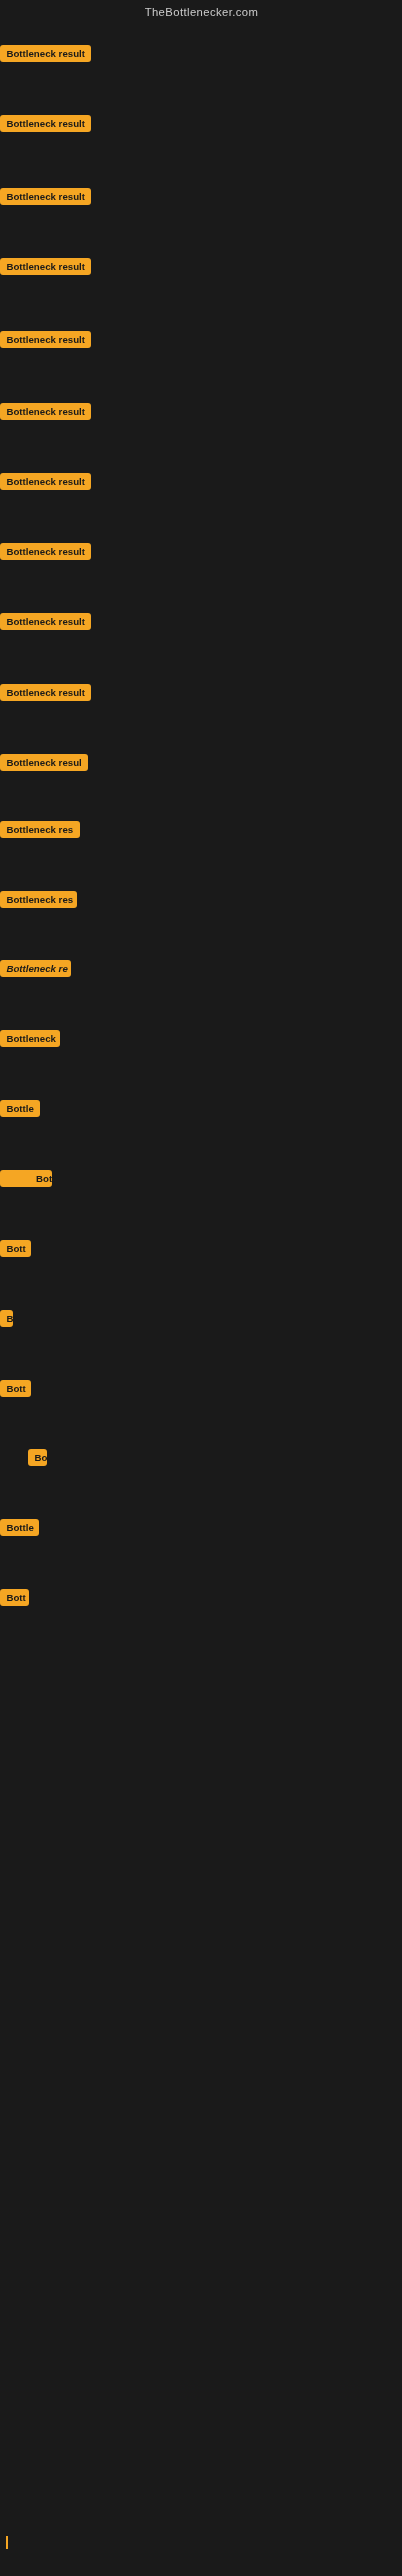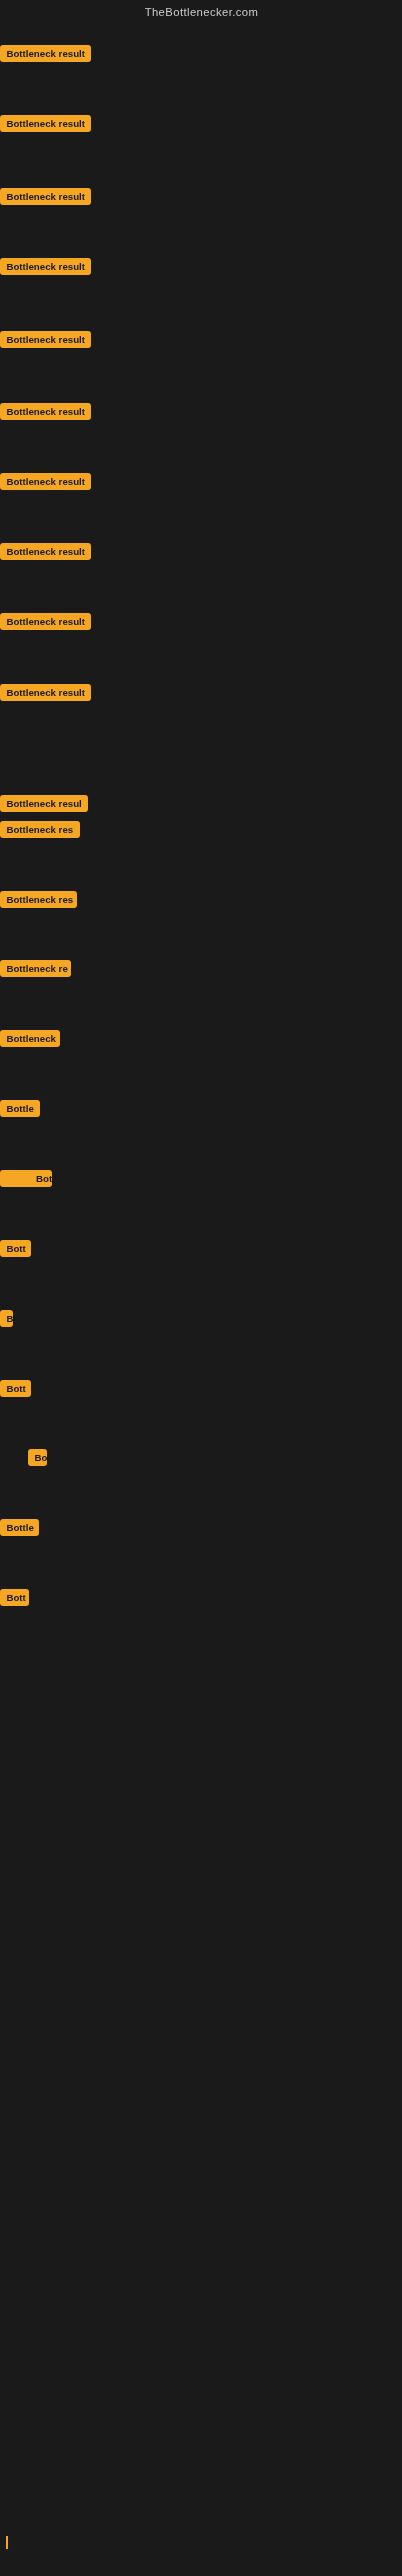--- a/index.html
+++ b/index.html
@@ -53,24 +53,24 @@
     <div class="badge-container" style="top: 45px; left: 0px;"><span class="bottleneck-badge" style="max-width: 97px;">Bottleneck result</span></div>
     <div class="badge-container" style="top: 115px; left: 0px;"><span class="bottleneck-badge" style="max-width: 97px;">Bottleneck result</span></div>
     <div class="badge-container" style="top: 188px; left: 0px;"><span class="bottleneck-badge" style="max-width: 97px;">Bottleneck result</span></div>
     <div class="badge-container" style="top: 258px; left: 0px;"><span class="bottleneck-badge" style="max-width: 97px;">Bottleneck result</span></div>
     <div class="badge-container" style="top: 331px; left: 0px;"><span class="bottleneck-badge" style="max-width: 97px;">Bottleneck result</span></div>
     <div class="badge-container" style="top: 403px; left: 0px;"><span class="bottleneck-badge" style="max-width: 97px;">Bottleneck result</span></div>
     <div class="badge-container" style="top: 473px; left: 0px;"><span class="bottleneck-badge" style="max-width: 97px;">Bottleneck result</span></div>
     <div class="badge-container" style="top: 543px; left: 0px;"><span class="bottleneck-badge" style="max-width: 97px;">Bottleneck result</span></div>
     <div class="badge-container" style="top: 613px; left: 0px;"><span class="bottleneck-badge" style="max-width: 97px;">Bottleneck result</span></div>
     <div class="badge-container" style="top: 684px; left: 0px;"><span class="bottleneck-badge" style="max-width: 97px;">Bottleneck result</span></div>
-    <div class="badge-container" style="top: 754px; left: 0px;"><span class="bottleneck-badge" style="max-width: 89px; margin-top: 41px;">Bottleneck resul</span></div>
+    <div class="badge-container" style="top: 754px; left: 0px;"><span class="bottleneck-badge" style="max-width: 89px;">Bottleneck resul</span></div>
     <div class="badge-container" style="top: 821px; left: 0px;"><span class="bottleneck-badge" style="max-width: 81px;">Bottleneck res</span></div>
     <div class="badge-container" style="top: 891px; left: 0px;"><span class="bottleneck-badge" style="max-width: 77px;">Bottleneck res</span></div>
-    <div class="badge-container" style="top: 960px; left: 0px;"><span class="bottleneck-badge" style="max-width: 71px;">Bottleneck re</span></div>
+    <div class="badge-container" style="top: 960px; left: 0px; font-style: italic;"><span class="bottleneck-badge" style="max-width: 71px;">Bottleneck re</span></div>
     <div class="badge-container" style="top: 1030px; left: 0px;"><span class="bottleneck-badge" style="max-width: 60px;">Bottleneck</span></div>
     <div class="badge-container" style="top: 1100px; left: 0px;"><span class="bottleneck-badge" style="max-width: 40px;">Bottle</span></div>
     <div class="badge-container" style="top: 1170px; left: 0px;"><span class="bottleneck-badge" style="max-width: 52px; padding-left: 36px;">Bottlenec</span></div>
     <div class="badge-container" style="top: 1240px; left: 0px;"><span class="bottleneck-badge" style="max-width: 31px;">Bott</span></div>
     <div class="badge-container" style="top: 1310px; left: 0px;"><span class="bottleneck-badge" style="max-width: 13px;">B</span></div>
     <div class="badge-container" style="top: 1380px; left: 0px;"><span class="bottleneck-badge" style="max-width: 31px;">Bott</span></div>
     <div class="badge-container" style="top: 1449px; left: 0px; padding-left: 28px;"><span class="bottleneck-badge" style="max-width: 19.3px;">Bo</span></div>
     <div class="badge-container" style="top: 1519px; left: 0px;"><span class="bottleneck-badge" style="max-width: 39px;">Bottle</span></div>
     <div class="badge-container" style="top: 1589px; left: 0px;"><span class="bottleneck-badge" style="max-width: 29px;">Bott</span></div>
   </div>

